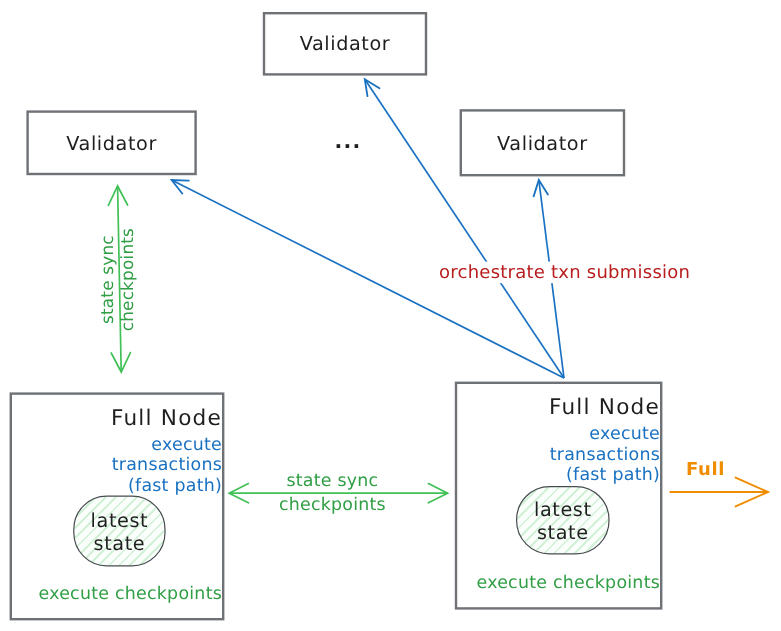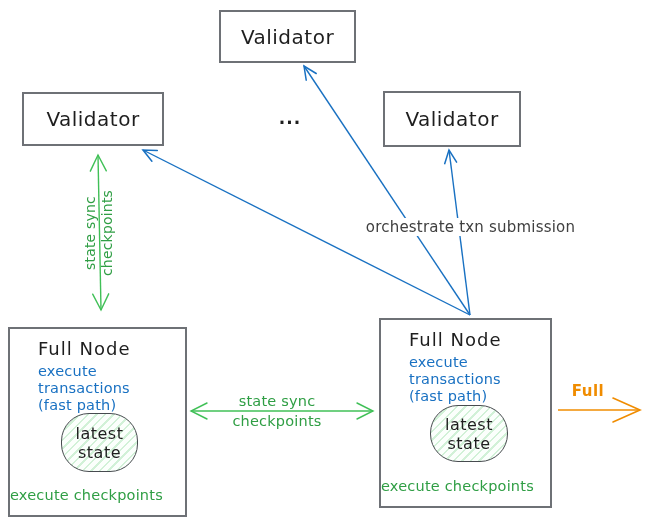--- a/index.html
+++ b/index.html
@@ -14,38 +14,38 @@
   .arrows{position:absolute;left:0;top:0;z-index:1;}
   .node{
     position:absolute;
     background:#ffffff;
     border:2px solid #6e7176;
     box-sizing:border-box;
     z-index:2;
     display:flex;align-items:center;justify-content:center;
   }
   .validator{
-    font-size:20px;
+    font-size:16px;
     letter-spacing:0.5px;
   }
   .v-top{left:219px;top:10px;width:137px;height:53px;}
   .v-left{left:22px;top:92px;width:142px;height:54px;}
   .v-right{left:383px;top:91px;width:138px;height:56px;}
   .ellipsis{
     position:absolute;left:276px;top:108px;width:28px;
     text-align:center;font-size:17px;font-weight:bold;letter-spacing:1px;
     z-index:2;
   }
   .fullnode{
     position:absolute;
     background:#ffffff;
     border:2px solid #6e7176;
     box-sizing:border-box;
     z-index:2;
-    text-align:left;
+    text-align:right;
     padding-left:28px;
   }
   .fn-left{left:8px;top:327px;width:179px;height:190px;}
   .fn-right{left:379px;top:318px;width:173px;height:190px;}
   .fn-title{margin-top:9px;font-size:18px;letter-spacing:1px;}
   .fn-blue{margin-top:4px;font-size:14.5px;line-height:17px;color:#1971c2;letter-spacing:0.2px;}
   .fn-green{
     position:absolute;left:0;right:0;bottom:12px;
     font-size:14.5px;color:#2f9e44;letter-spacing:0.2px;
   }
@@ -59,21 +59,21 @@
       #fbfffc;
     font-size:16px;line-height:19px;
     display:flex;flex-direction:column;align-items:center;justify-content:center;
     letter-spacing:0.5px;
   }
   .sb-left{left:51px;top:84px;width:77px;height:59px;}
   .sb-right{left:49px;top:85px;width:78px;height:57px;}
   .edge-label{position:absolute;z-index:3;}
   .lbl-orchestrate{
     left:360px;top:218px;width:221px;
-    text-align:center;font-size:15px;color:#404040;
+    text-align:center;font-size:15px;color:#b91c1c;
     background:#ffffff;letter-spacing:0.2px;
     z-index:2; 
   }
   .lbl-rpcs{
     left:561px;top:382px;width:54px;
     text-align:center;font-size:15px;font-weight:bold;color:#f08c00;
     letter-spacing:0.5px;z-index:3;
   }
   .lbl-sync-h{
     left:207px;top:391px;width:140px;

